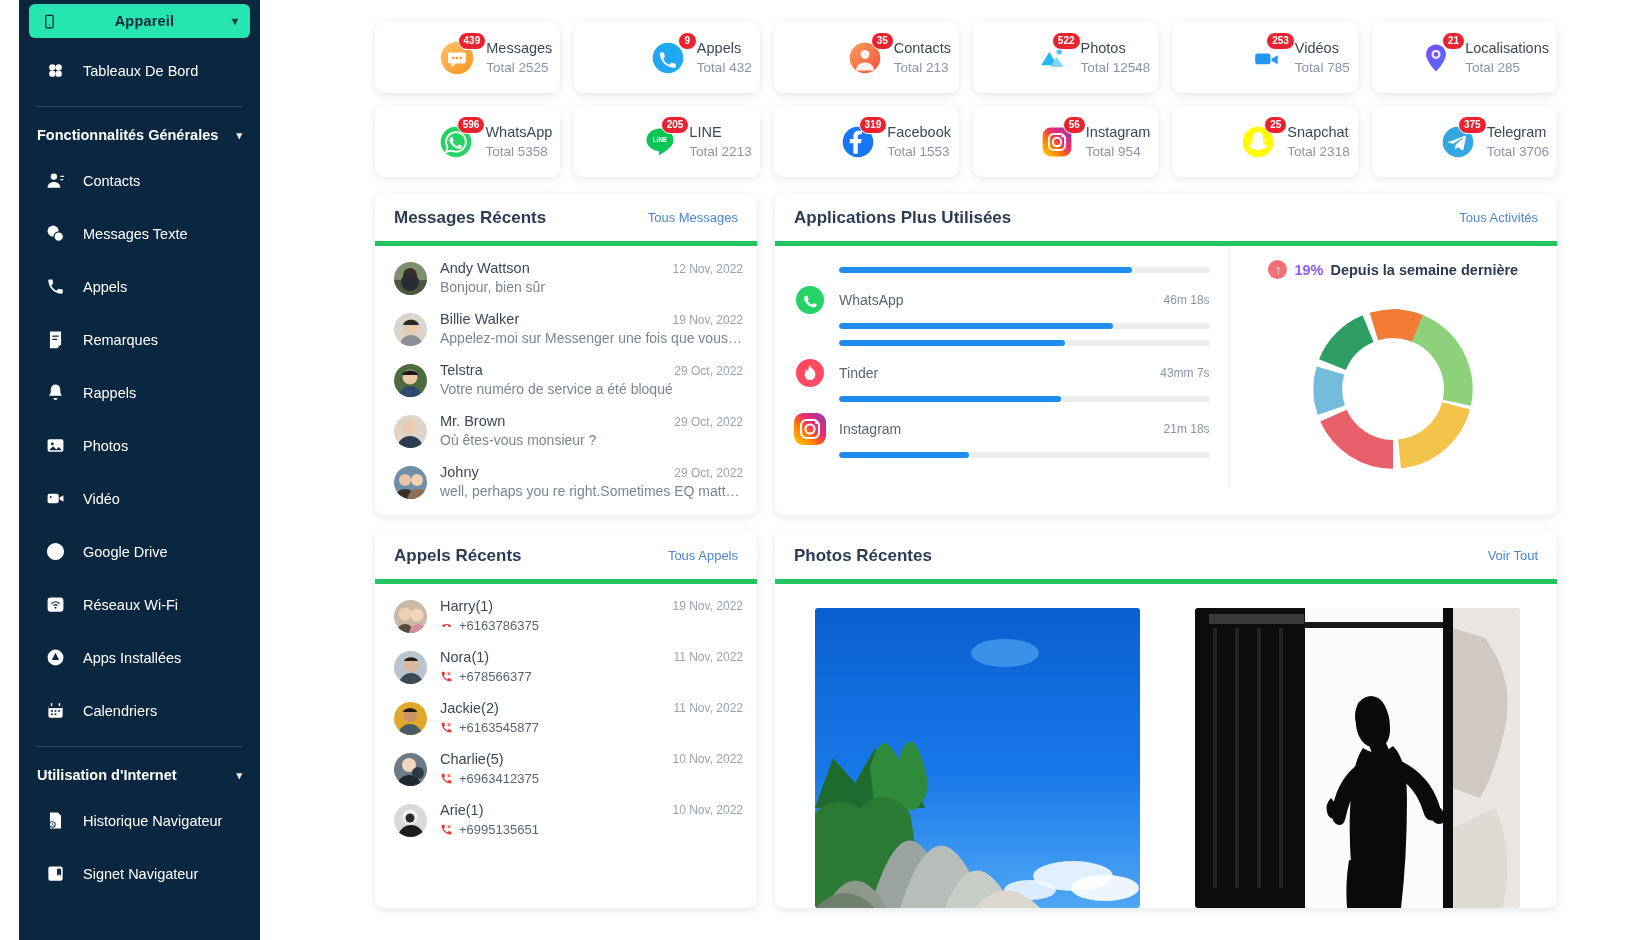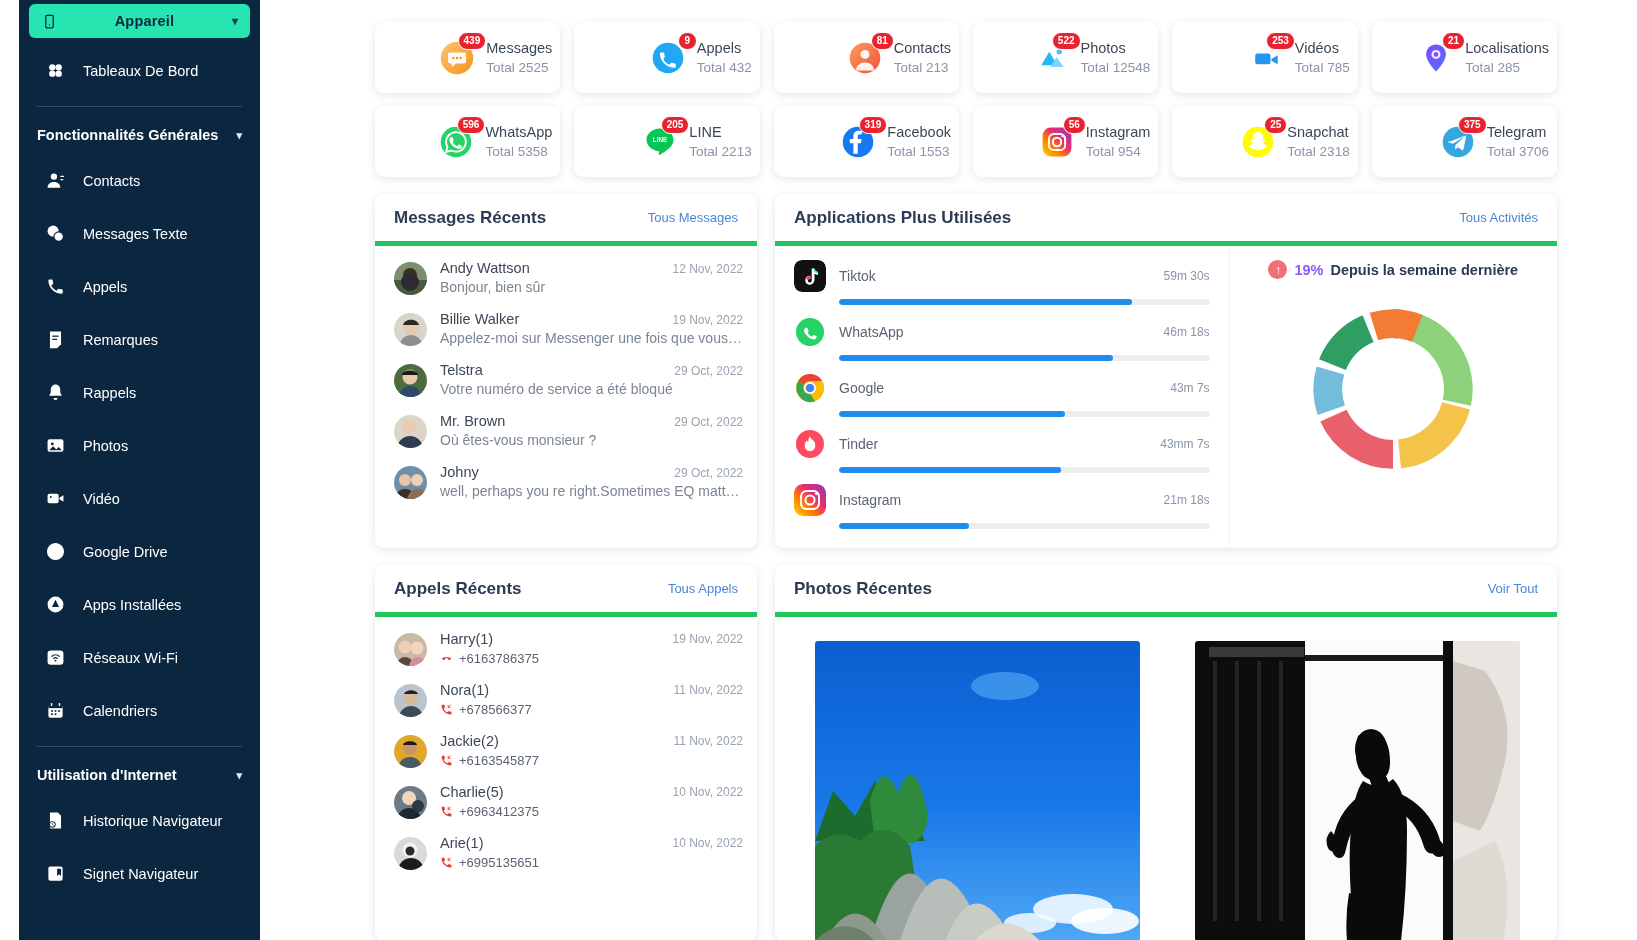--- a/index.html
+++ b/index.html
@@ -325,36 +325,36 @@
             <path d="M12 6l4 7H8z"></path>
             <path d="M8 13l-2 3.4M16 13l2 3.4M6.5 16.6h11"></path>
           </svg>
       </span>
       <span class="nav-label">Google Drive</span>
     </div>
 
     <div class="nav-item">
       <span class="ico">
         <svg viewBox="0 0 24 24">
-            <circle cx="12" cy="12" r="10"></circle>
-            <path d="M12 6l4.5 9h-9z" fill="#0b2740"></path>
-          </svg>
-      </span>
-      <span class="nav-label">Apps Installées</span>
-    </div>
-
-    <div class="nav-item">
-      <span class="ico">
-        <svg viewBox="0 0 24 24">
             <rect x="2" y="3" width="20" height="18" rx="4"></rect>
             <path d="M7.5 10.5a6.5 6.5 0 0 1 9 0M9.8 13.2a3.3 3.3 0 0 1 4.4 0" stroke="#0b2740" stroke-width="1.6" fill="none" stroke-linecap="round"></path>
             <circle cx="12" cy="16" r="1.2" fill="#0b2740"></circle>
           </svg>
       </span>
       <span class="nav-label">Réseaux Wi-Fi</span>
+    </div>
+
+    <div class="nav-item">
+      <span class="ico">
+        <svg viewBox="0 0 24 24">
+            <circle cx="12" cy="12" r="10"></circle>
+            <path d="M12 6l4.5 9h-9z" fill="#0b2740"></path>
+          </svg>
+      </span>
+      <span class="nav-label">Apps Installées</span>
     </div>
 
     <div class="nav-item">
       <span class="ico">
         <svg viewBox="0 0 24 24">
             <rect x="3" y="5" width="18" height="16" rx="2.5"></rect>
             <rect x="3" y="5" width="18" height="4" fill="#0b2740"></rect>
             <rect x="6" y="2.5" width="2" height="4" rx="1"></rect>
             <rect x="16" y="2.5" width="2" height="4" rx="1"></rect>
             <g fill="#0b2740">
@@ -454,21 +454,21 @@
                   <linearGradient id="gct" x1="0" y1="0" x2="1" y2="1">
                     <stop offset="0" stop-color="#ff9a5a"></stop>
                     <stop offset="1" stop-color="#f1543f"></stop>
                   </linearGradient>
                 </defs>
                 <circle cx="20" cy="20" r="17" fill="url(#gct)"></circle>
                 <circle cx="20" cy="16" r="5" fill="#fff" opacity=".92"></circle>
                 <path d="M10 34c0-5.5 4.5-9 10-9s10 3.5 10 9z" fill="#fff" opacity=".92"></path>
               </svg>
           </div>
-          <span class="badge">81</span>
+          <span class="badge">35</span>
         </div>
         <div class="stat-txt">
           <span class="stat-name">Contacts</span>
           <span class="stat-total">Total 213</span>
         </div>
       </div>
 
       <div class="stat-card">
         <div class="stat-ico-wrap">
           <div class="stat-ico">
@@ -738,32 +738,20 @@
       <section class="panel col-right">
         <div class="panel-head">
           <span class="panel-title">Applications Plus Utilisées</span>
           <span class="panel-link">Tous Activités</span>
         </div>
         <div class="apps-panel">
 
           <div class="apps-left">
 
             <div class="app-row">
-              <div class="app-row-top">
-                <span class="app-ico">
-                  <svg viewBox="0 0 32 32">
-                      <rect width="32" height="32" rx="8" fill="#111"></rect>
-                      <path d="M20.5 8.5c.4 2 1.6 3.2 3.6 3.5v2.7c-1.3.1-2.5-.3-3.6-1v5.9c0 3.6-3.2 6-6.2 5-2.4-.8-3.6-3.5-2.8-5.9.7-2 2.7-3.1 4.9-2.8v2.8c-1.3-.3-2.3.4-2.5 1.5-.2 1.1.6 2.1 1.7 2.2 1.2.1 2.1-.7 2.1-2V8.5z" fill="#fff"></path>
-                      <path d="M20.2 8.5c.4 2 1.6 3.2 3.6 3.5v1.3c-1.6-.1-2.9-.8-3.8-2z" fill="#25f4ee"></path>
-                      <path d="M16.4 15.9v2.7c-1.3-.3-2.3.4-2.5 1.5l-1.8-1.3c.7-2 2.3-3.1 4.3-2.9z" fill="#fe2c55"></path>
-                    </svg>
-                </span>
-                <span class="app-name">Tiktok</span>
-                <span class="app-time">59m 30s</span>
-              </div>
               <div class="track">
                   <div class="fill" style="width:79%"></div>
                 </div>
             </div>
 
             <div class="app-row">
               <div class="app-row-top">
                 <span class="app-ico">
                   <svg viewBox="0 0 32 32">
                       <circle cx="16" cy="16" r="14" fill="#25d366"></circle>
@@ -772,35 +760,20 @@
                 </span>
                 <span class="app-name">WhatsApp</span>
                 <span class="app-time">46m 18s</span>
               </div>
               <div class="track">
                   <div class="fill" style="width:74%"></div>
                 </div>
             </div>
 
             <div class="app-row">
-              <div class="app-row-top">
-                <span class="app-ico">
-                  <svg viewBox="0 0 32 32">
-                      <circle cx="16" cy="16" r="14" fill="#fbbc05"></circle>
-                      <path d="M16 2a14 14 0 0 1 12.1 7H16a7 7 0 0 0-6 3.4L4.3 8.9A14 14 0 0 1 16 2z" fill="#ea4335"></path>
-                      <path d="M4.3 8.9L10 12.4a7 7 0 0 0 .3 7.2L4.4 23A14 14 0 0 1 4.3 8.9z" fill="#34a853"></path>
-                      <path d="M16 30a14 14 0 0 0 12.1-21H16z" fill="#fbbc05"></path>
-                      <path d="M4.4 23a14 14 0 0 0 16.6 6.5L16 21a7 7 0 0 1-5.7-1.4z" fill="#34a853"></path>
-                      <circle cx="16" cy="16" r="6" fill="#fff"></circle>
-                      <circle cx="16" cy="16" r="4.3" fill="#4285f4"></circle>
-                    </svg>
-                </span>
-                <span class="app-name">Google</span>
-                <span class="app-time">43m 7s</span>
-              </div>
               <div class="track">
                   <div class="fill" style="width:61%"></div>
                 </div>
             </div>
 
             <div class="app-row">
               <div class="app-row-top">
                 <span class="app-ico">
                   <svg viewBox="0 0 32 32">
                       <defs>

